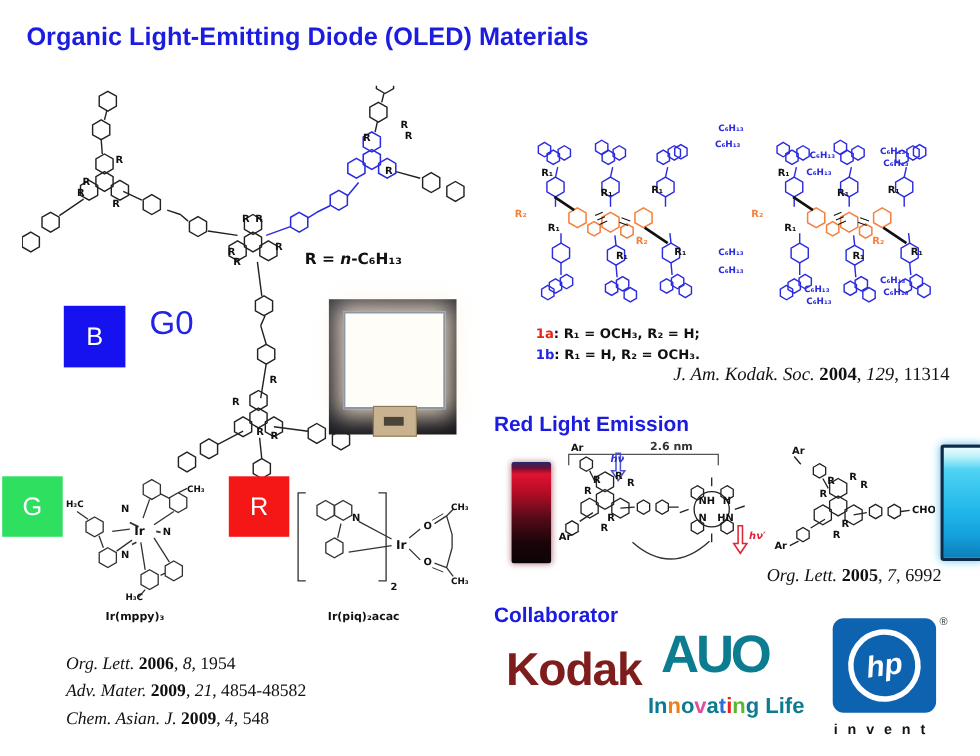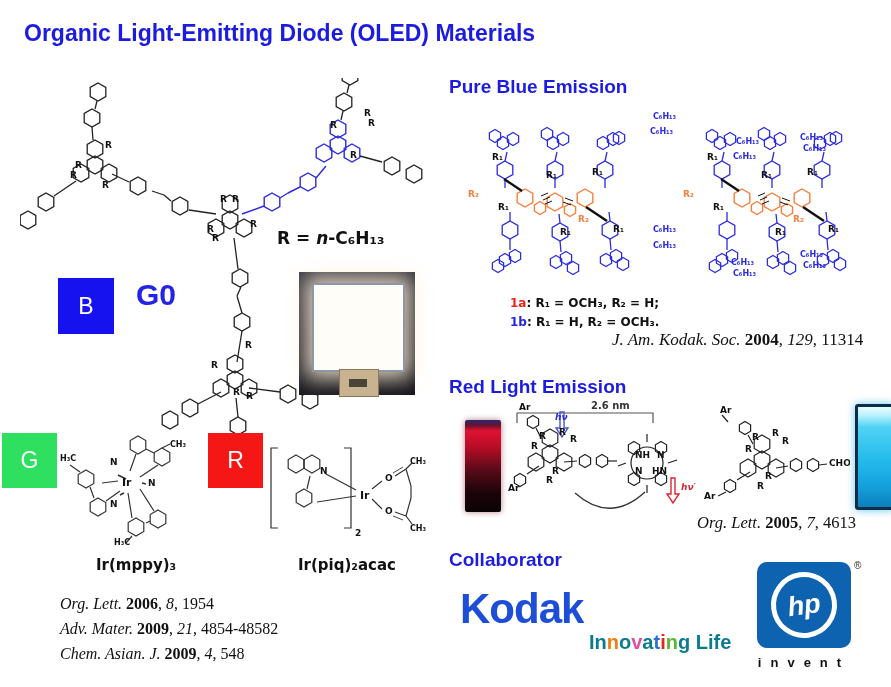--- a/index.html
+++ b/index.html
@@ -10,26 +10,26 @@
   .title{font-weight:bold;font-size:23px;color:#1c1ce0;letter-spacing:0px;}
   .section-head{font-weight:bold;font-size:19px;color:#1c1ce0;}
   
   .chip{display:flex;align-items:center;justify-content:center;color:#fff;
         font-size:23px;font-family:"Liberation Sans",sans-serif;}
   
   .i{font-style:italic}.b{font-weight:bold}
   .bi{font-weight:bold;font-style:italic}
   .rd{color:#e8231a}.bl{color:#2424e4}
   
-  .cmpd{font-family:"DejaVu Sans",sans-serif;font-size:12px;line-height:19px;color:#111;margin-left:23px;}
+  .cmpd{font-family:"DejaVu Sans",sans-serif;font-size:12px;line-height:19px;color:#111;}
   .cite{font-family:"Liberation Serif",serif;font-size:16px;color:#111;}
   .cite-lines{line-height:25px;}
-  .chemname{font-family:"DejaVu Sans",sans-serif;font-weight:bold;font-size:15px;color:#111;}
-  .g0label{font-weight:bold;font-size:30px;color:#2222e8;}
-  .rdef{font-family:"DejaVu Sans",sans-serif;font-size:17px;color:#111;}
+  .chemname{font-family:"DejaVu Sans",sans-serif;font-weight:bold;font-size:10px;color:#111;}
+  .g0label{font-weight:normal;font-size:30px;color:#2222e8;}
+  .rdef{font-family:"DejaVu Sans",sans-serif;font-size:14px;color:#111;}
   
   svg polygon, svg circle {fill:none;}
   text.sl{font-family:"DejaVu Sans",sans-serif;font-weight:bold;font-size:9px;fill:#111;}
   text.sl.o{fill:#f4813f}
   text.sl.b2{fill:#2b2be0}
   text.sl.r2{fill:#e02535}
   text.sl.it{font-style:italic}
   text.sl.s8{font-size:8px}
   text.sl.s10{font-size:10px}
   text.sl.s11{font-size:11px}
@@ -41,21 +41,21 @@
   .oled-tag{position:absolute;left:40px;top:97px;width:38px;height:26px;background:#c9b28f;
             border:1px solid #8a7a5c;}
   .oled-tag:after{content:"";position:absolute;left:9px;top:9px;width:18px;height:8px;background:#4a4438;}
   .cuvette-red{background:
       linear-gradient(180deg,#232a6e 0%,#6e1030 6%,#e01231 12%,#b50d26 30%,#570a18 55%,#1a0409 80%,#0b0305 100%);
       border-radius:2px;box-shadow:0 0 6px rgba(120,0,20,.5);}
   .cuvette-blue{background:
       linear-gradient(180deg,#e8fdff 0%,#bdf2fc 8%,#4fd3f4 20%,#22b9ea 55%,#14a0dc 80%,#0c7fba 100%);
       border:3px solid #0d2c47;border-radius:3px;box-shadow:0 0 8px rgba(40,170,230,.7);}
   
-  .kodak{font-weight:800;font-size:42px;color:#1d4ed8;letter-spacing:-1px;
+  .kodak{font-weight:800;font-size:42px;color:#7f1d1d;letter-spacing:-1px;
          font-family:"Liberation Sans",sans-serif;}
   .auo{font-weight:800;font-size:48px;color:#0c7c90;letter-spacing:-3px;}
   .auo-tag{font-weight:bold;font-size:20px;letter-spacing:0px;}
   .hp-box{background:#0e63b0;border-radius:10px;display:flex;align-items:center;justify-content:center;}
   .hp-ring{width:56px;height:56px;border:5px solid #fff;border-radius:50%;
            display:flex;align-items:center;justify-content:center;transform:rotate(-8deg);}
   .hp-text{font-style:italic;font-weight:800;font-size:27px;color:#fff;}
   .hp-invent{font-weight:bold;font-size:13px;color:#111;letter-spacing:9px;text-align:center;}
   .hp-reg{font-size:10px;color:#333;}
 </style>
@@ -181,21 +181,20 @@
     <span>B</span>
   </div>
   <div class="abs g0label" style="left:136px;top:278px;">G0</div>
   <div class="abs rdef" style="left:277px;top:228px;"><span class="b">R = </span><span class="bi">n</span><span class="b">-C₆H₁₃</span></div>
 
   <div class="abs oled-photo" style="left:299px;top:272px;width:116px;height:123px;">
     <div class="oled-emit"></div>
     <div class="oled-tag"></div>
   </div>
 
-  <div class="abs section-head" style="left:449px;top:76px;">Pure Blue Emission</div>
 
   <svg class="abs" style="left:450px;top:98px;" width="440" height="200" viewBox="0 0 440 200">
     <use href="#bmol" x="105" y="100"></use>
     <use href="#bmol" x="322" y="100"></use>
   <text x="42" y="62" class="sl">R₁</text>
       <text x="96" y="80" class="sl">R₁</text>
       <text x="142" y="77" class="sl">R₁</text>
       <text x="48" y="112" class="sl">R₁</text>
       <text x="110" y="137" class="sl">R₁</text>
       <text x="163" y="134" class="sl">R₁</text>
@@ -287,26 +286,27 @@
       <text x="72" y="38" class="sl">R</text>
       <text x="82" y="46" class="sl">R</text>
       <text x="45" y="54" class="sl">R</text>
       <text x="65" y="81" class="sl">R</text>
       <text x="57" y="91" class="sl">R</text>
       <text x="129" y="68" class="sl">CHO</text>
     </svg>
 
   <div class="abs cuvette-blue" style="left:855px;top:404px;width:33px;height:100px;"></div>
 
-  <div class="abs cite" style="left:697px;top:513px;font-size:16.5px;"><span class="i">Org. Lett.</span><span> </span><span class="b">2005</span><span>, </span><span class="i">7</span><span>, 4613</span></div>
+  <div class="abs cite" style="left:697px;top:513px;font-size:16.5px;"><span class="i">Org. Lett.</span><span> </span><span class="b">2005</span><span>, </span><span class="i">7</span><span>, 6992</span></div>
 
   <div class="abs section-head" style="left:449px;top:549px;">Collaborator</div>
 
   <div class="abs kodak" style="left:460px;top:585px;">Kodak</div>
 
+  <div class="abs auo" style="left:601px;top:568px;">AUO</div>
   <div class="abs auo-tag" style="left:589px;top:631px;"><span style="color: rgb(13, 123, 143);">I</span><span style="color: rgb(13, 123, 143);">n</span><span style="color: rgb(240, 127, 19);">n</span><span style="color: rgb(13, 123, 143);">o</span><span style="color: rgb(224, 79, 157);">v</span><span style="color: rgb(13, 123, 143);">a</span><span style="color: rgb(42, 111, 214);">t</span><span style="color: rgb(232, 35, 26);">i</span><span style="color: rgb(92, 184, 50);">n</span><span style="color: rgb(13, 123, 143);">g</span><span> </span><span style="color: rgb(13, 123, 143);">L</span><span style="color: rgb(13, 123, 143);">i</span><span style="color: rgb(13, 123, 143);">f</span><span style="color: rgb(13, 123, 143);">e</span></div>
 
   <div class="abs hp-box" style="left:757px;top:562px;width:94px;height:86px;">
     <div class="hp-ring">
       <span class="hp-text">hp</span>
     </div>
   </div>
   <div class="abs hp-reg" style="left:854px;top:560px;">®</div>
   <div class="abs hp-invent" style="left:757px;top:655px;width:94px;">invent</div>
 

